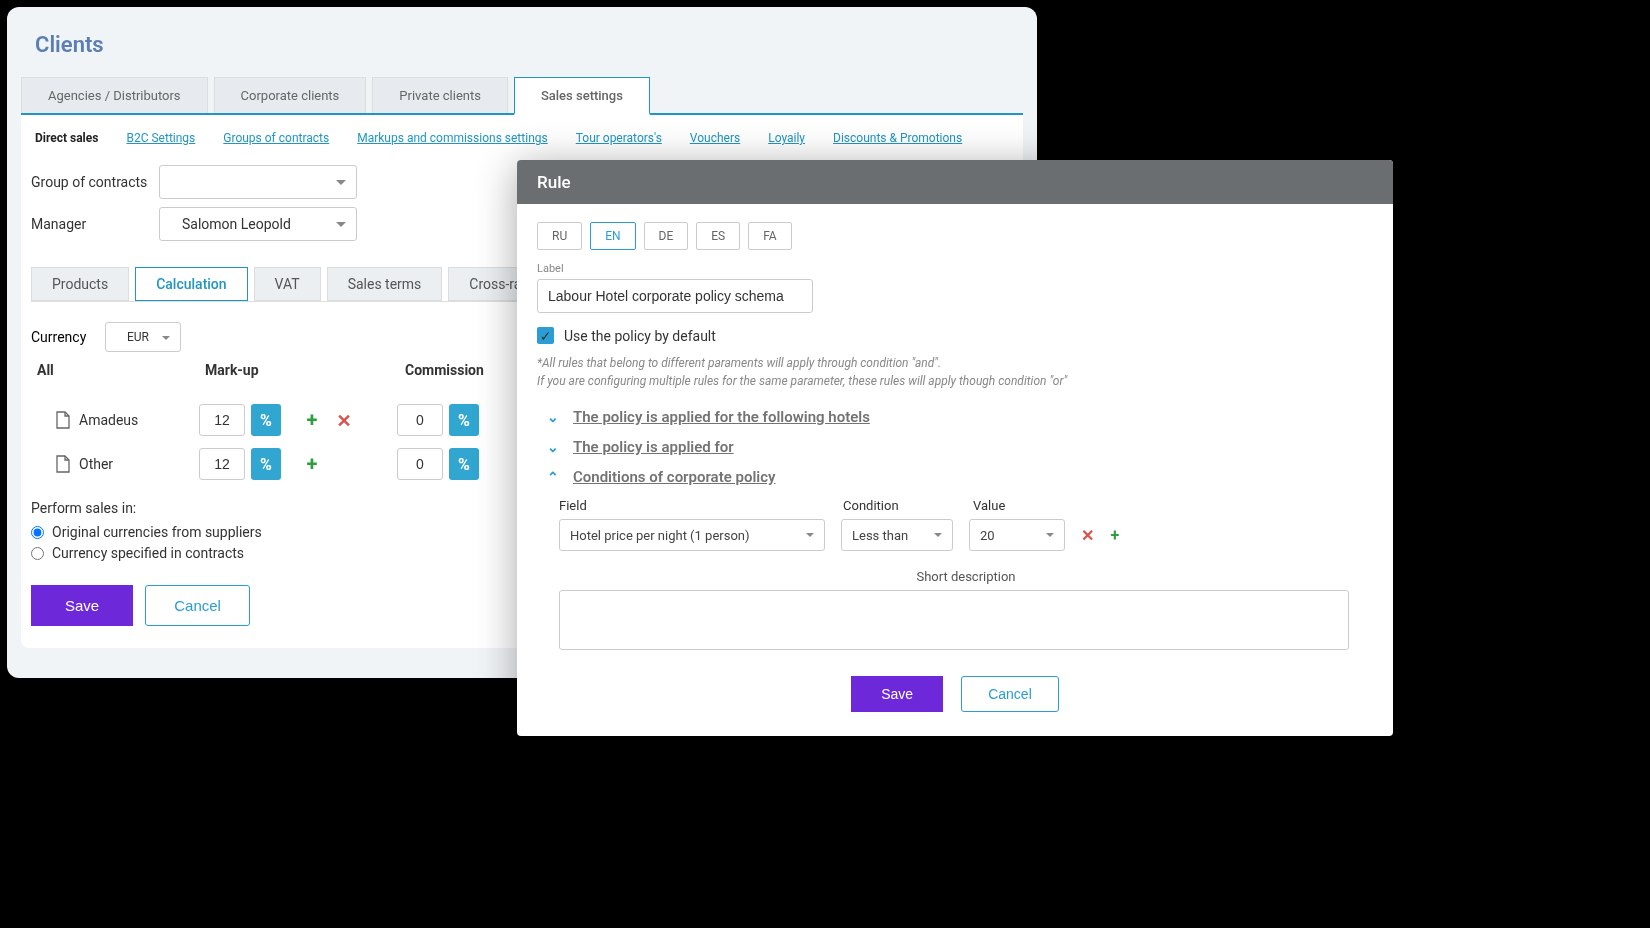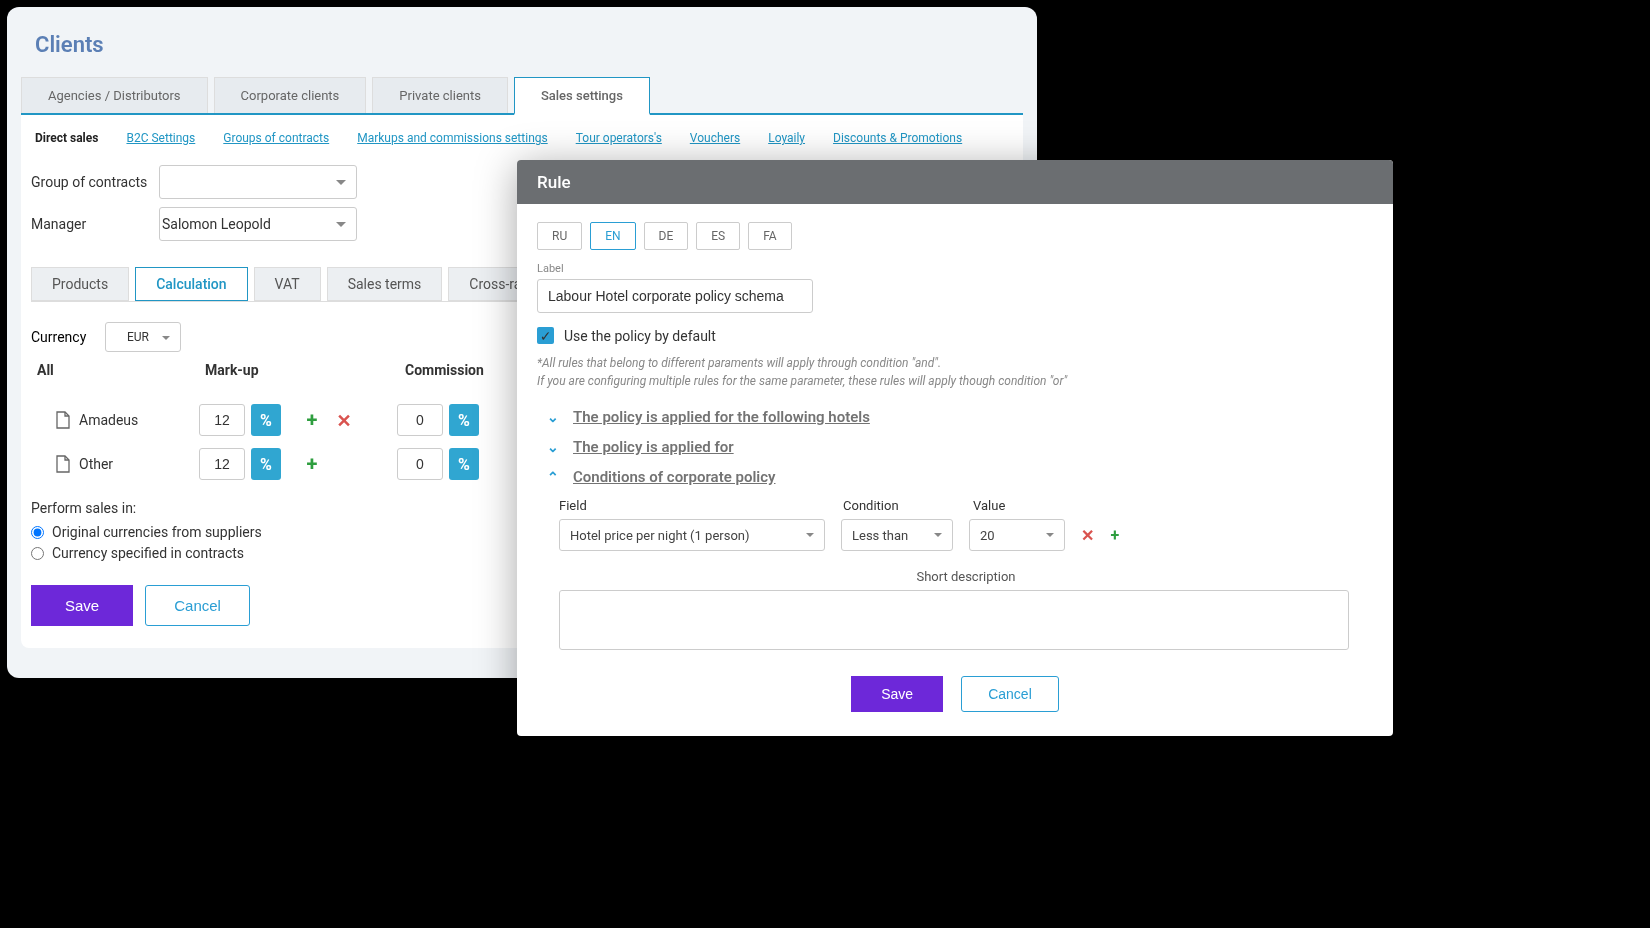--- a/index.html
+++ b/index.html
@@ -23,21 +23,21 @@
 .content-area { background: #fff; margin: 0 14px; padding: 16px 10px 22px 10px; border-radius: 0 0 8px 8px; }
 
 .sub-nav { display: flex; gap: 28px; padding: 0 4px 12px 4px; font-size: 12px; }
 .sub-nav a { color: #2196c4; text-decoration: underline; cursor: pointer; }
 .sub-nav .active-nav { color: #222; font-weight: 700; text-decoration: none; }
 
 .form-row { display: flex; align-items: center; margin: 8px 0; }
 .form-row .lbl { width: 128px; font-size: 14px; color: #333; }
 .select {
   width: 198px; height: 34px; border: 1px solid #ccc; border-radius: 3px;
-  padding: 0 28px 0 2px; font-size: 14px; color: #333; background: #fff;
+  padding: 0 28px 0 22px; font-size: 14px; color: #333; background: #fff;
   display: flex; align-items: center; position: relative; cursor: pointer;
 }
 .select::after { content: ""; position: absolute; right: 10px; top: 14px; border: 5px solid transparent; border-top: 5px solid #888; }
 
 .inner-tabs { display: flex; margin: 26px 0 0 0; border-bottom: 1px solid #ddd; }
 .inner-tab {
   padding: 8px 20px; font-size: 14px; color: #555; background: #eceff2;
   border: 1px solid #ddd; margin-right: 6px; cursor: pointer;
 }
 .inner-tab.active { border: 1px solid #2196c4; color: #2196c4; font-weight: 500; background: #fff; }

